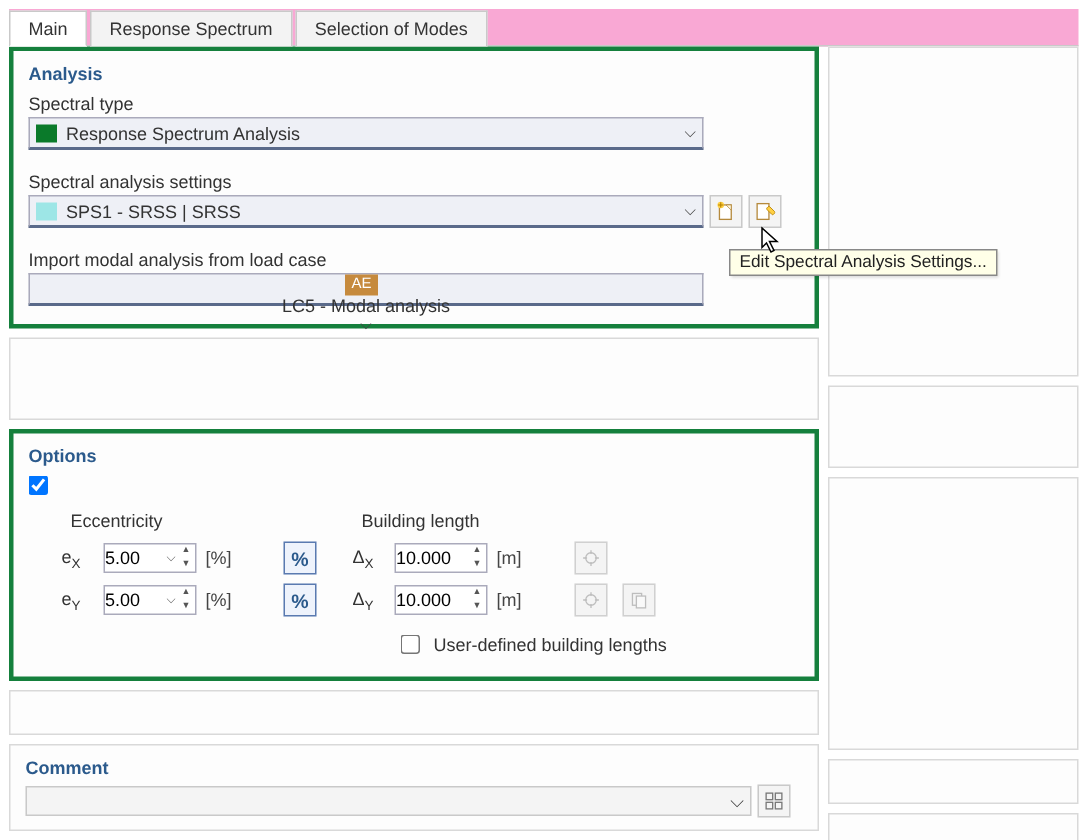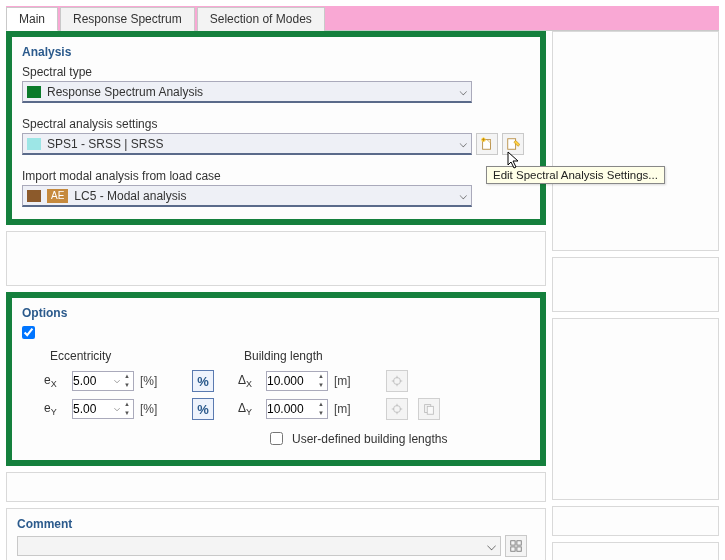--- a/index.html
+++ b/index.html
@@ -43,21 +43,21 @@
     margin: 0 6px 6px 6px;
     gap: 6px;
   }
   .left-col {
     flex: 0 0 540px;
   }
   .right-col {
     flex: 1;
   }
   .panel {
-    border: 6px solid #15803d;
+    border: 3px solid #15803d;
     background: #fdfdfd;
     padding: 8px 10px 12px 10px;
     margin-bottom: 6px;
   }
   .panel-right {
     border: 1px solid #d9d9d9;
     background: #fdfdfd;
     height: 220px;
     margin-bottom: 6px;
   }
@@ -315,21 +315,21 @@
         </div>
         <div class="icon-btn">
           <svg viewBox="0 0 16 16">
             <rect x="2" y="2" width="9" height="12" fill="#fff" stroke="#b58a3d" stroke-width="1"></rect>
             <rect x="8" y="5" width="7" height="3" rx="1" transform="rotate(45 11 8)" fill="#ffd043" stroke="#b58000" stroke-width="0.6"></rect>
           </svg>
         </div>
       </div>
 
       <div class="field-label">Import modal analysis from load case</div>
-      <div class="dropdown" style="width:450px;">
+      <div class="dropdown" style="width:450px;flex-direction:column;">
         <span class="swatch brown"></span>
         <span class="tag">AE</span>
         <span class="text">LC5 - Modal analysis</span>
         <span class="chev">⌵</span>
       </div>
     </div>
 
     <div class="spacer-panel"></div>
 
     <div class="panel">

